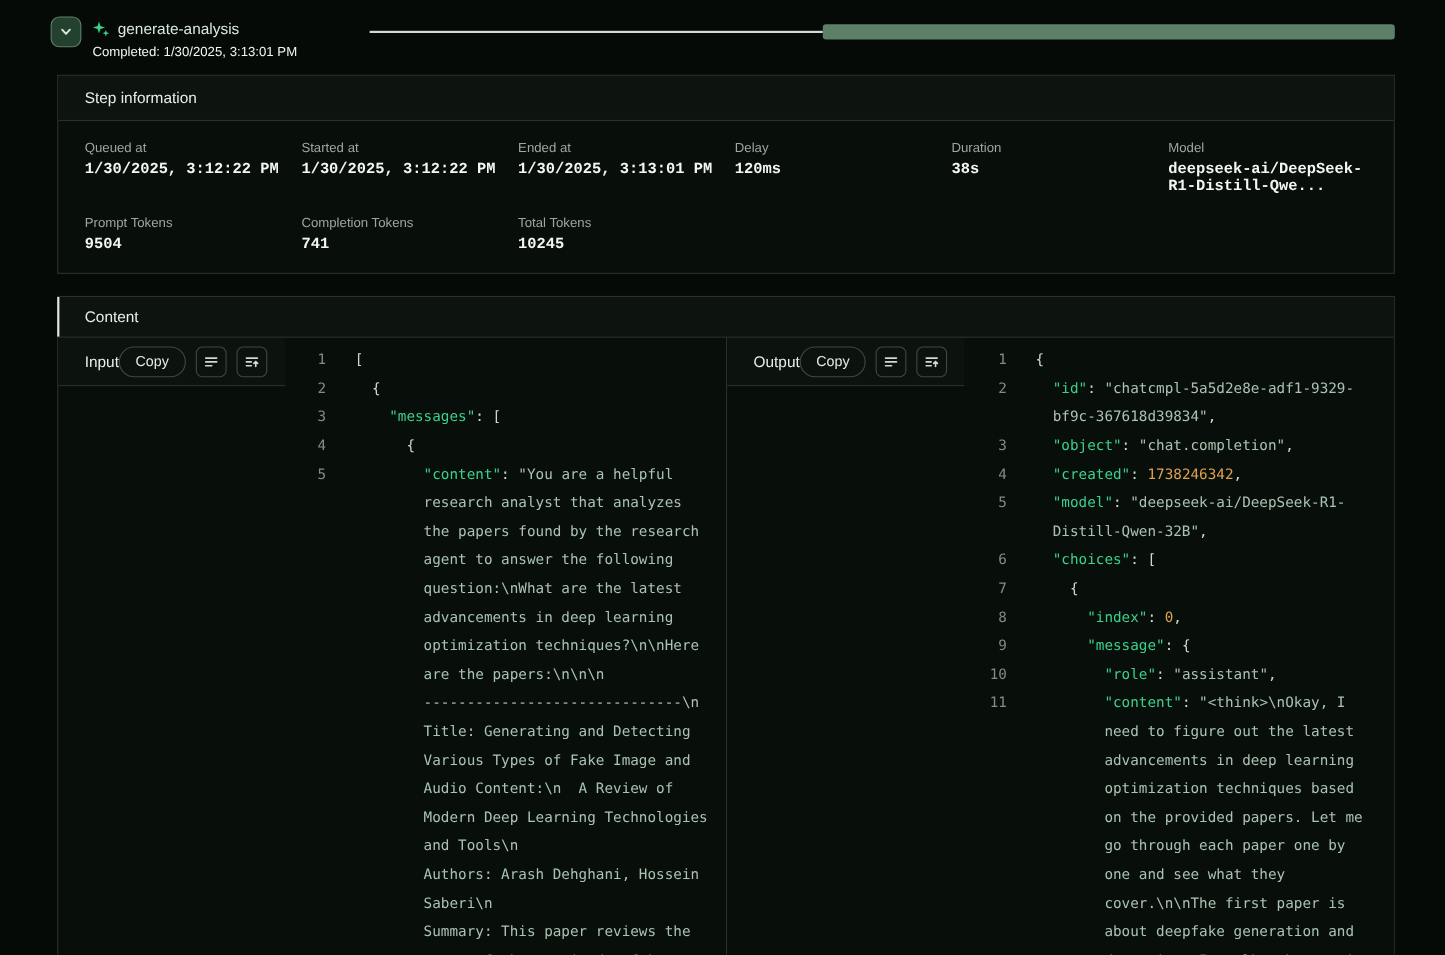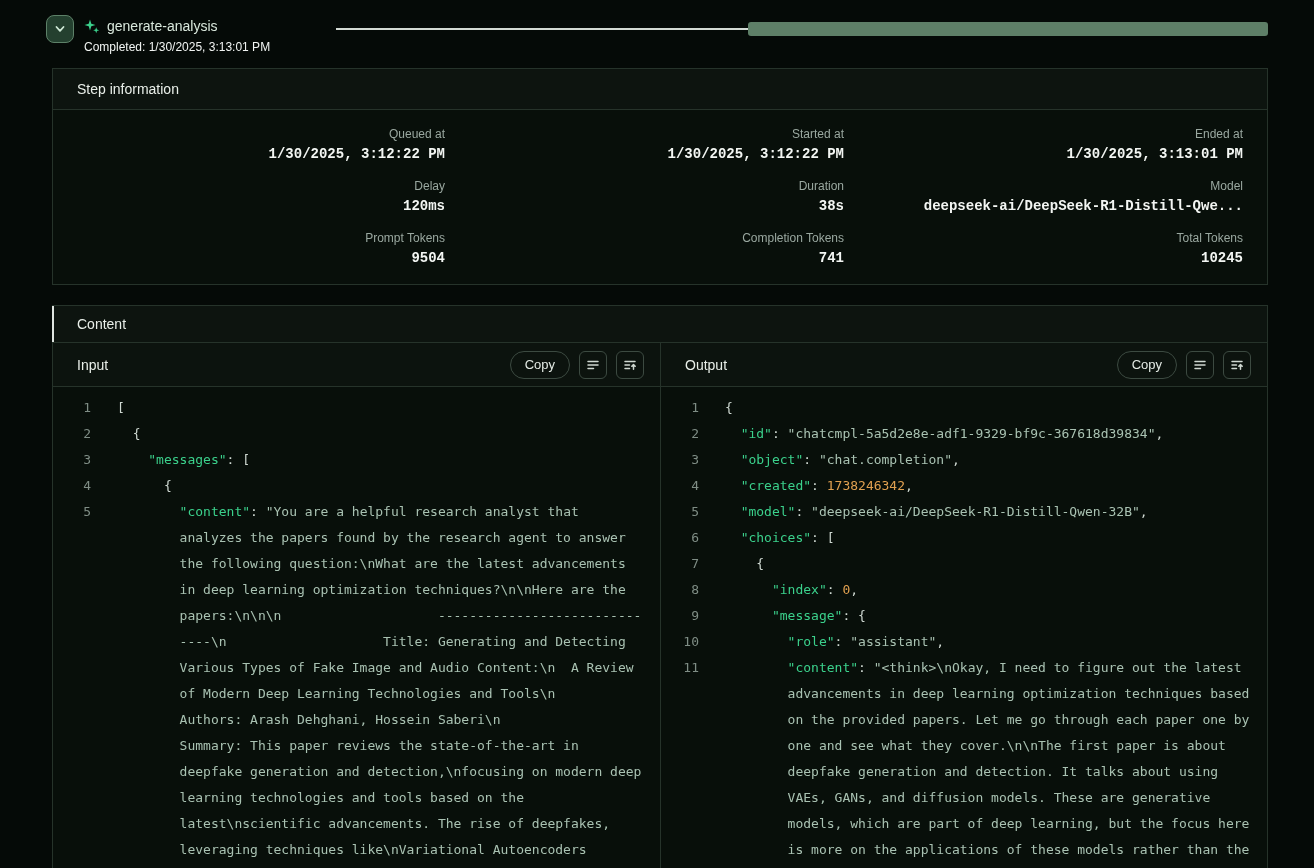--- a/index.html
+++ b/index.html
@@ -14,30 +14,30 @@
   .run-title-row { display:flex; align-items:center; gap:7px; height:18px; }
   .run-title { font-size:14px; color:#d9e8dc; }
   .run-completed { font-size:12px; color:#f2f5f3; margin-top:5px; }
   .timeline { position:absolute; left:310px; right:46px; top:22px; height:14px; }
   .timeline-track { position:absolute; left:0; top:6px; width:412px; height:2px; background:#d3dad4; }
   .timeline-bar { position:absolute; left:412px; right:0; top:0; height:14px; border-radius:3px; background:#5e7f67; cursor:pointer; }
 
   
   .step-panel { margin:8px 46px 0 52px; border:1px solid #26332a; background:#080f0a; flex:none; }
   .panel-title { font-size:14px; color:#e9efe9; padding:12px 24px; border-bottom:1px solid #26332a; background:#0d140f; }
-  .fields-grid { padding:17px 24px 18px; display:grid; grid-template-columns:repeat(3,1fr); gap:17px 31px;text-align:right; }
+  .fields-grid { padding:17px 24px 18px; display:grid; grid-template-columns:repeat(6,1fr); gap:17px 16px; }
   .field-label { font-size:12px; color:#9aa8a0; margin-bottom:5px; }
   .field-value { font-size:14px; font-weight:700; color:#f3f6f3;font-family:Liberation Mono, monospace; }
 
   
   .content-panel { margin:20px 46px 0 52px; border:1px solid #26332a; border-bottom:none; background:#080f0a; flex:1; min-height:0; display:flex; flex-direction:column; }
   .content-title-bar { position:relative; font-size:14px; color:#e9efe9; padding:10px 24px; border-bottom:1px solid #26332a; background:#0d140f; flex:none; }
   .content-title-bar::before { content:""; position:absolute; left:-1px; top:0; bottom:0; width:2px; background:#dfe5e0; }
   .io-grid { display:grid; grid-template-columns:1fr 1fr; flex:1; min-height:0; }
-  .io-panel { display:flex; flex-direction:column; min-width:0; min-height:0; }
+  .io-panel { display:flex; flex-direction:row; min-width:0; min-height:0; }
   .io-panel.right { border-left:1px solid #26332a; }
   .io-header { height:44px; flex:none; display:flex; align-items:center; justify-content:space-between; padding:0 16px 0 24px; border-bottom:1px solid #26332a; background:#0c130e; }
   .io-title { font-size:14px; color:#e9efe9; }
   .io-actions { display:flex; align-items:center; gap:9px; }
   .copy-btn { height:28px; padding:0 14px; border-radius:14px; border:1px solid #3c4a41; background:transparent; color:#e4ebe5; font-size:13px; font-family:inherit; cursor:pointer; }
   .icon-btn { width:28px; height:28px; border-radius:6px; border:1px solid #3c4a41; background:transparent; display:flex; align-items:center; justify-content:center; cursor:pointer; }
 
   
   .code-area { flex:1; min-height:0; overflow:hidden; padding-top:8px; background:#080f0a;
                font-family:"DejaVu Sans Mono","Liberation Mono",monospace; font-size:13px; line-height:26px; }

